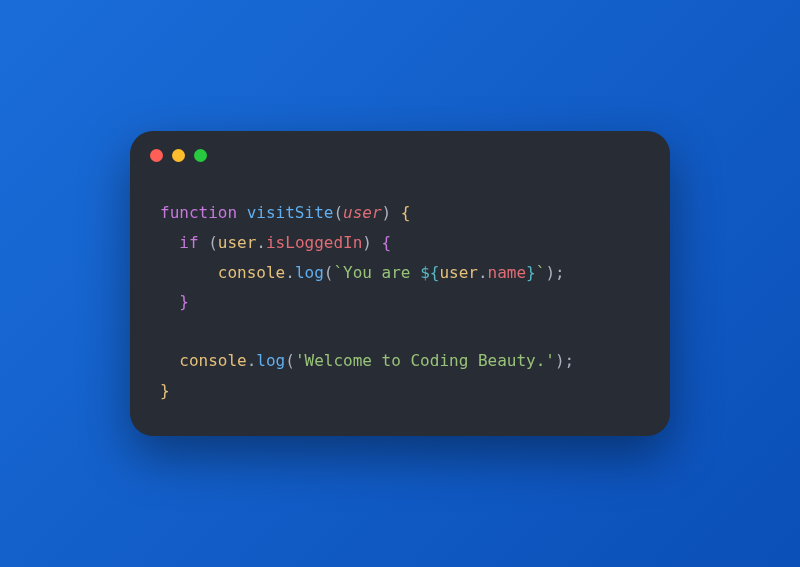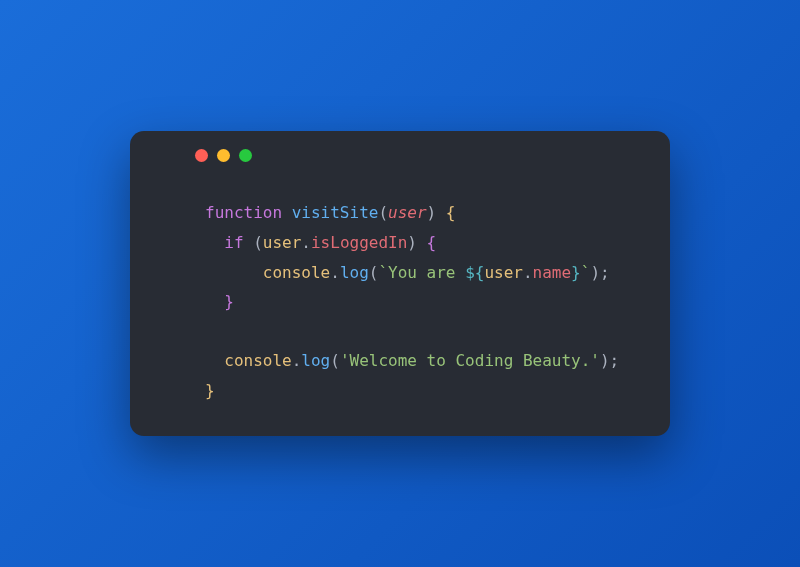--- a/index.html
+++ b/index.html
@@ -8,25 +8,24 @@
       height: 567px;
       background: linear-gradient(135deg, #1a6dd9 0%, #0b4fb8 100%);
       display: flex;
       align-items: center;
       justify-content: center;
       font-family: ui-monospace, 'SF Mono', Menlo, Consolas, monospace;
     }
     .window {
       width: 540px;
       background: #282c34;
-      border-radius: 14px;
+      border-radius: 23px;
       box-shadow: 0 20px 50px rgba(0,0,0,0.4);
       overflow: hidden;
       padding-bottom: 30px;
-      padding-left: 45px;
     }
     .titlebar {
       display: flex;
       gap: 9px;
       padding: 18px 20px 8px 20px;
     }
     .dot {
       width: 13px;
       height: 13px;
       border-radius: 50%;

